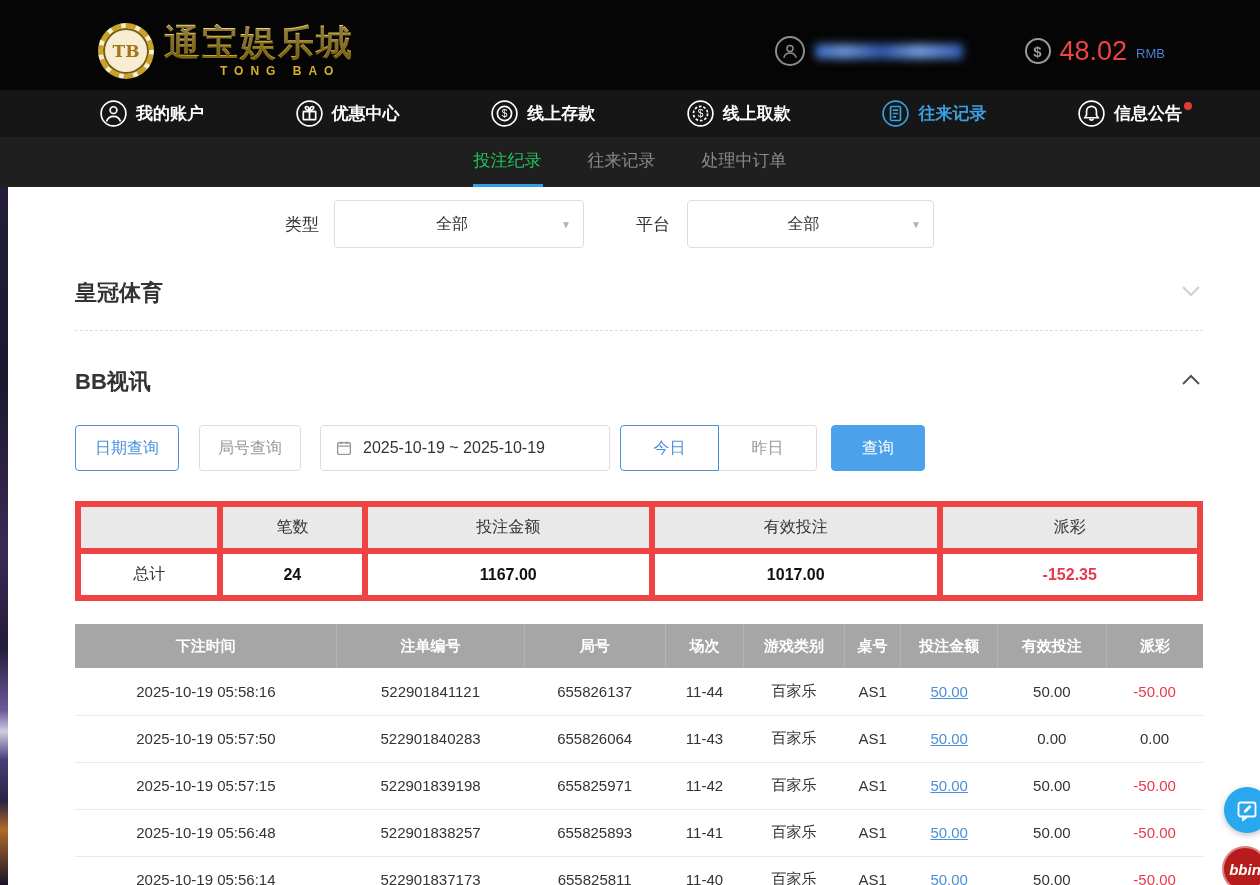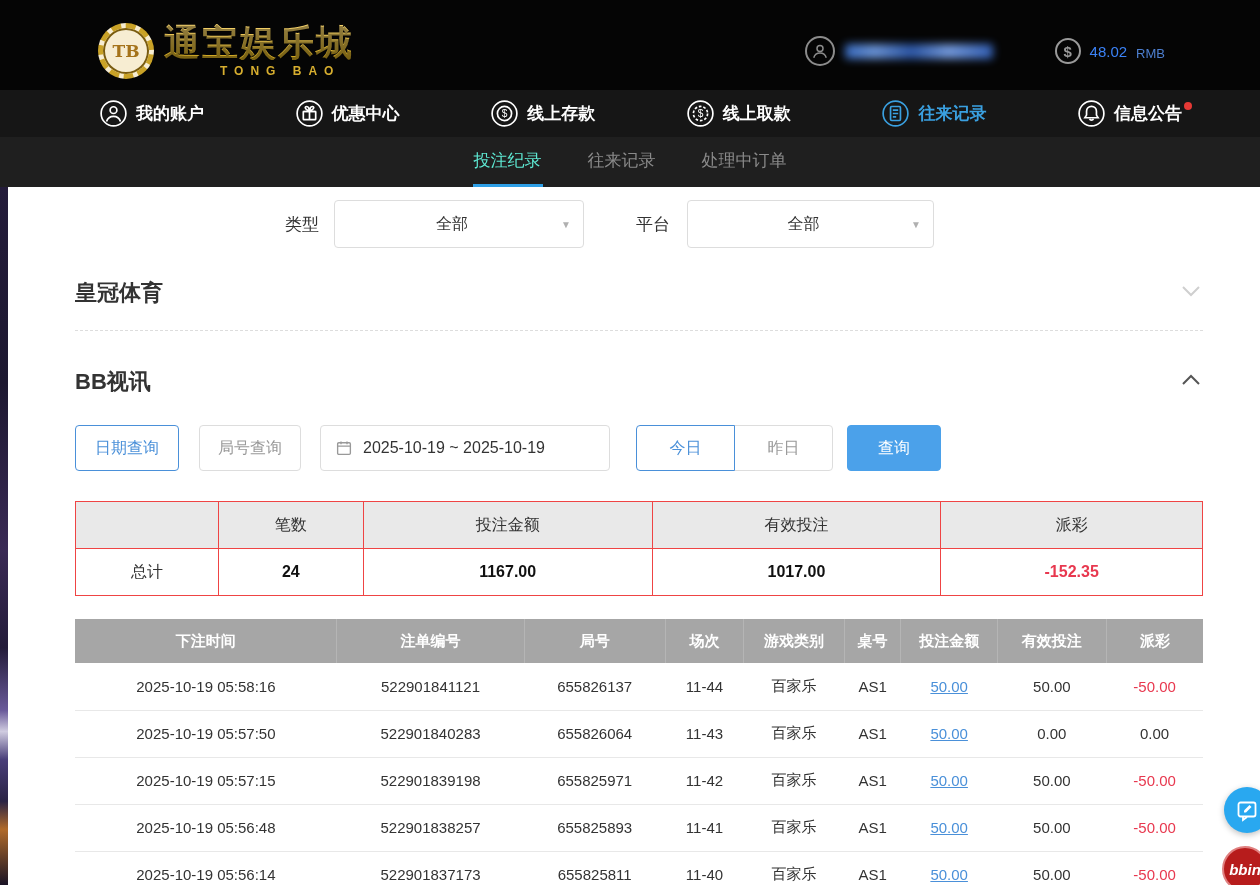--- a/index.html
+++ b/index.html
@@ -29,40 +29,40 @@
   .user { display:flex; align-items:center; gap:10px; cursor:pointer; }
   .avatar { width:30px; height:30px; border-radius:50%; border:2px solid #8c8c8c;
     display:flex; align-items:center; justify-content:center; }
   .avatar svg { width:20px; height:20px; stroke:#8c8c8c; fill:none; stroke-width:1.8; }
   .user-blur { width:148px; height:15px; border-radius:3px;
     background:linear-gradient(90deg,#3a6fc8,#6f9ae0 20%,#2f5cb0 45%,#7aa2e8 70%,#3564be 100%);
     filter:blur(4px); opacity:.95; }
   .balance { display:flex; align-items:center; gap:9px; cursor:pointer; }
   .coin { width:26px; height:26px; border-radius:50%; border:2px solid #9a9a9a; color:#9a9a9a;
     font-size:15px; font-weight:bold; display:flex; align-items:center; justify-content:center; }
-  .amount { color:#3b82f6; font-size:15px; }
+  .amount { color:#ef4444; font-size:27px; }
   .currency { color:#4d7fd0; font-size:13px; margin-top:4px; }
 
   
   .mainnav { position:absolute; top:90px; left:0; width:1260px; height:47px; background:#161616;
     display:flex; align-items:center; justify-content:space-between; padding:0 78px 0 100px; }
   .nav-item { display:flex; align-items:center; gap:9px; color:#fff; cursor:pointer; position:relative; }
   .nav-item.active { color:#3aa0e0; }
   .nav-ic { width:27px; height:27px; display:block; }
   .nav-ic svg { width:27px; height:27px; stroke:currentColor; fill:none; stroke-width:1.5; }
   .nav-label { font-size:17px; font-weight:bold; }
   .nav-badge { position:absolute; top:2px; right:-10px; width:8px; height:8px;
     border-radius:50%; background:#e53935; }
 
   
   .subnav { position:absolute; top:137px; left:0; width:1260px; height:50px; background:#1f1f1f;
     display:flex; align-items:stretch; justify-content:center; gap:44px; }
   .tab { font-size:17px; color:#8a8a8a; display:flex; align-items:center; cursor:pointer;
     border-bottom:3px solid transparent; padding:0 1px; }
-  .tab.active { color:#5eead4; border-bottom-color:#2e9fe6; }
+  .tab.active { color:#22c55e; border-bottom-color:#2e9fe6; }
 
   
   .content { position:absolute; top:187px; left:8px; right:0; bottom:0; background:#fff; }
   .inner { padding:0 57px 0 67px; }
 
   .filter-row { display:flex; align-items:center; margin-top:13px; height:48px; }
   .f-label { font-size:17px; color:#333; }
   .f-label.first { margin-left:210px; }
   .f-label.second { margin-left:52px; }
   .dropdown { position:relative; width:250px; height:48px; border:1px solid #ddd; border-radius:4px;
@@ -85,28 +85,28 @@
     font-size:16px; display:flex; align-items:center; justify-content:center; cursor:pointer; }
   .qbtn.blue { border-color:#4a90d9; color:#4a90d9; }
   .btn-date { width:104px; }
   .btn-round { width:102px; margin-left:20px; }
   .daterange { width:290px; height:46px; margin-left:19px; border:1px solid #ddd; border-radius:4px;
     display:flex; align-items:center; gap:10px; padding:12px 14px; cursor:pointer; }
   .cal-ic svg { width:18px; height:18px; stroke:#999; fill:none; stroke-width:1.8; display:block; }
   .dr-text { font-size:16px; color:#333; }
   .btn-group { display:flex; margin-left:10px; }
   .btn-group .qbtn { width:99px; border-radius:0; margin-left:-1px; }
-  .btn-group .qbtn:first-child { border-radius:4px 0 0 4px; margin-left:16px; }
+  .btn-group .qbtn:first-child { border-radius:4px 0 0 4px; margin-left:0; }
   .btn-group .qbtn:last-child { border-radius:0 4px 4px 0; }
   .btn-group .qbtn.blue { position:relative; z-index:1; }
   .btn-search { width:94px; margin-left:14px; background:#4ba1ea; border-color:#4ba1ea; color:#fff; }
 
   table { border-collapse:collapse; table-layout:fixed; width:100%; }
   .summary-table { margin-top:30px; }
-  .summary-table th, .summary-table td { border:1px solid #ef4444; height:47px; text-align:center;
+  .summary-table th, .summary-table td { border:6px solid #ef4444; height:47px; text-align:center;
     font-size:16px; }
   .summary-table th { background:#e9e9e9; color:#333; font-weight:normal; }
   .summary-table td { color:#333; }
   .summary-table td.num { font-weight:bold; color:#111; }
   .summary-table .c0 { width:142px; } .summary-table .c1 { width:144px; }
   .summary-table .c2 { width:287px; } .summary-table .c3 { width:287px; }
   .summary-table .c4 { width:260px; }
 
   .bet-table { margin-top:23px; }
   .bet-table th { background:#a6a6a6; color:#fff; font-size:15px; font-weight:bold; height:44px;

